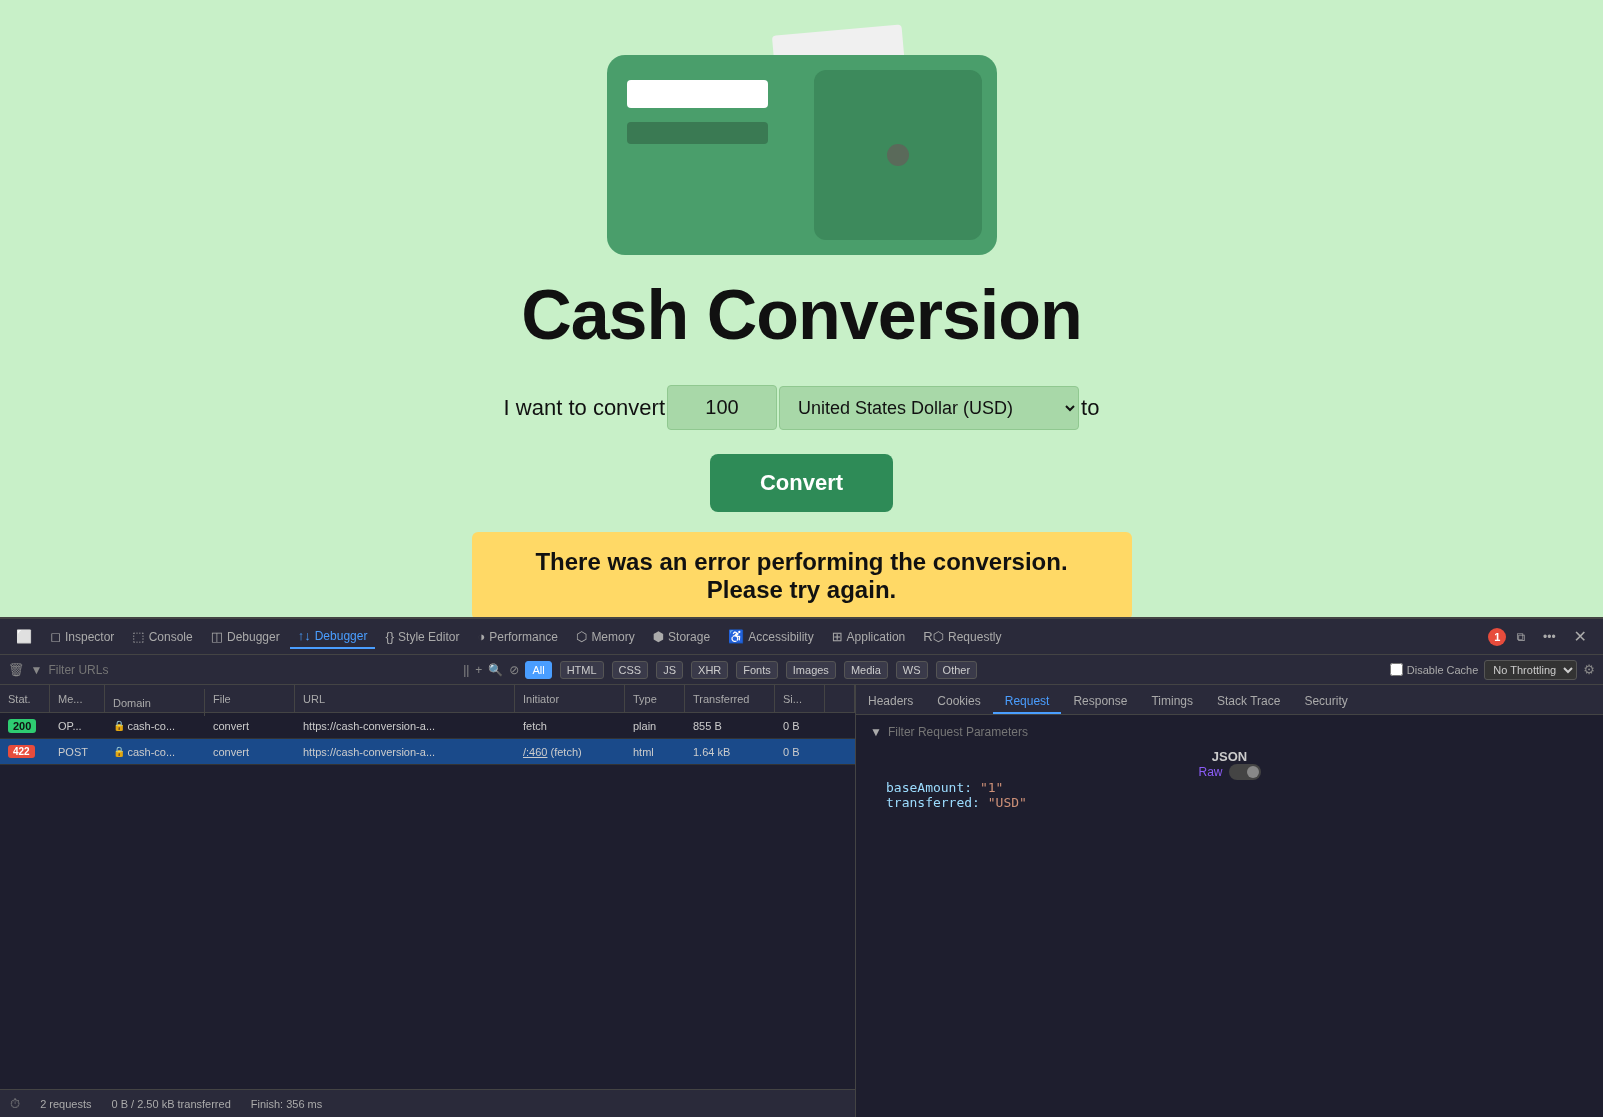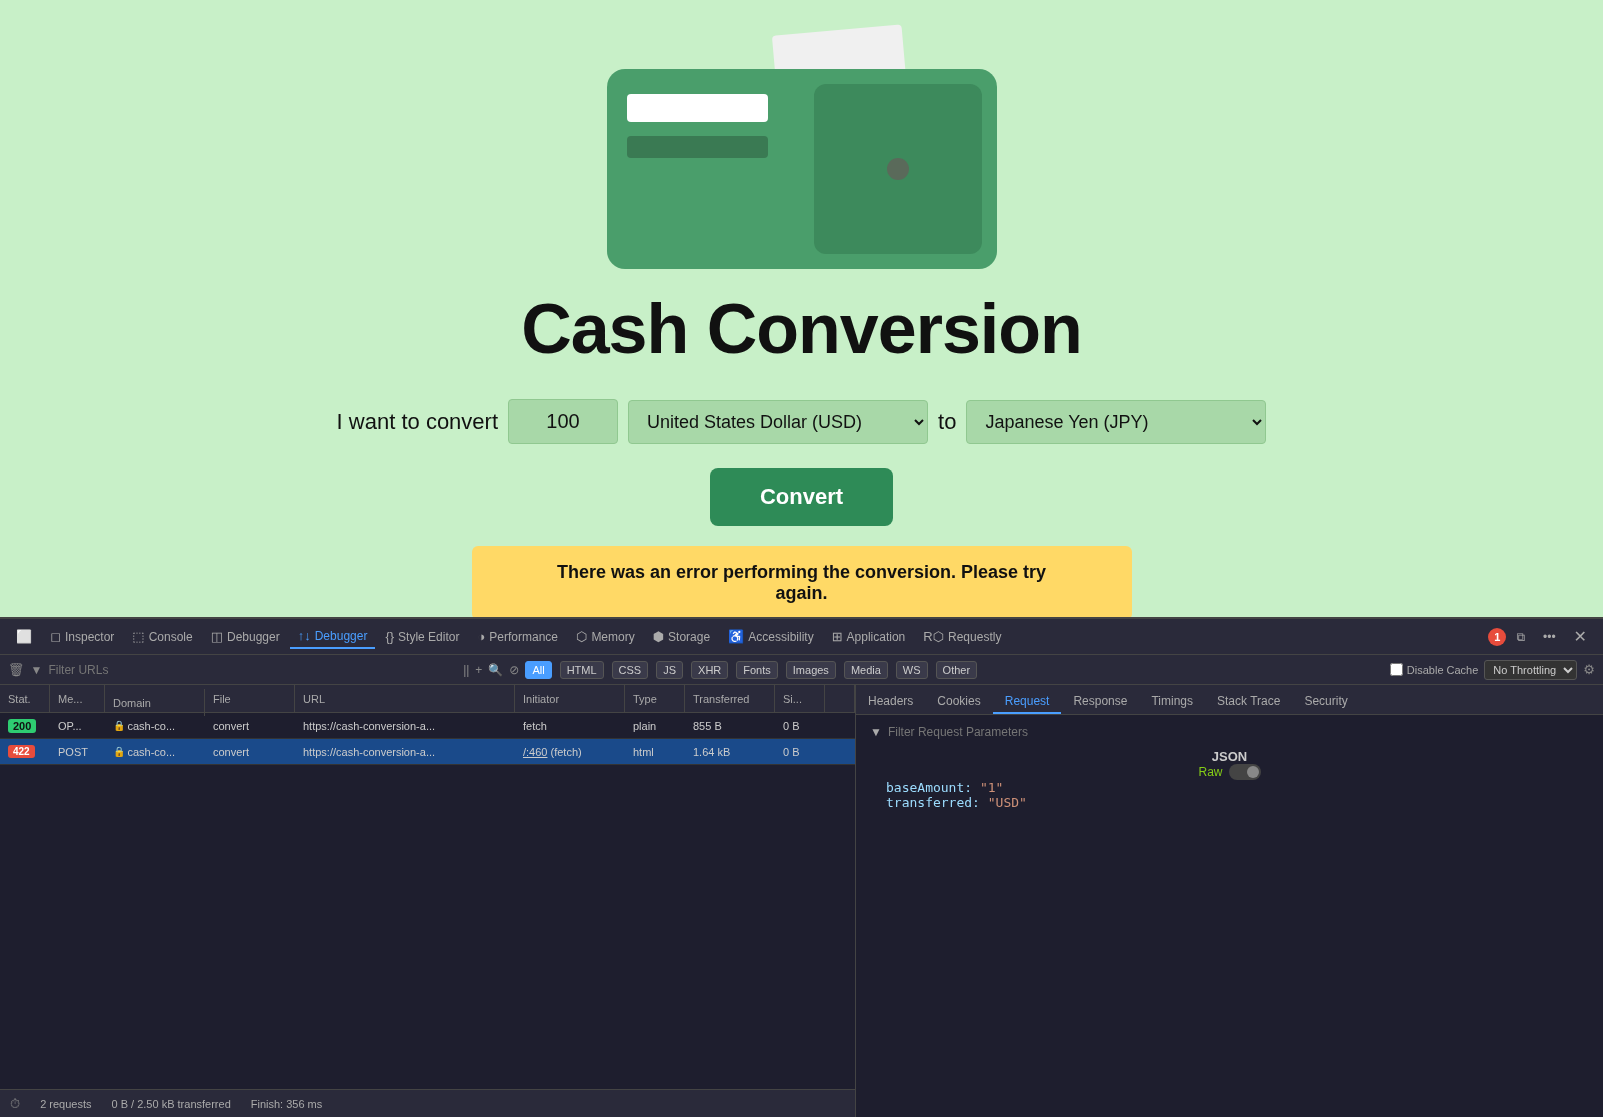--- a/index.html
+++ b/index.html
@@ -93,21 +93,21 @@
       font-weight: 900;
       color: #111;
       margin-bottom: 30px;
       letter-spacing: -1px;
     }
 
     
     .converter-form {
       display: flex;
       align-items: center;
-      gap: 10px;
+      gap: 2px;
       margin-bottom: 24px;
     }
 
     .converter-label {
       font-size: 22px;
       color: #111;
       font-weight: 400;
     }
 
     .amount-input {
@@ -149,21 +149,21 @@
       font-weight: 700;
       cursor: pointer;
       display: block;
       margin: 0 auto 20px;
     }
 
     .error-banner {
       background: #ffd966;
       border-radius: 6px;
       padding: 16px 60px;
-      font-size: 18px;
+      font-size: 24px;
       font-weight: 700;
       color: #111;
       text-align: center;
       width: 660px;
     }
 
     
     .devtools {
       position: absolute;
       bottom: 0;
@@ -448,21 +448,21 @@
       font-size: 13px;
       color: #ccc;
       font-weight: bold;
     }
 
     .raw-toggle {
       display: flex;
       align-items: center;
       gap: 6px;
       font-size: 12px;
-      color: #84cc16;
+      color: #8b5cf6;
       text-align: right;
     }
 
     .toggle-switch {
       width: 32px;
       height: 16px;
       background: #444;
       border-radius: 8px;
       position: relative;
       cursor: pointer;
@@ -521,23 +521,20 @@
 
   <h1 class="app-title">Cash Conversion</h1>
 
   <div class="converter-form">
     <span class="converter-label">I want to convert</span>
     <input class="amount-input" type="text" value="100" style="">
     <select class="currency-select">
       <option>United States Dollar (USD)</option>
     </select>
     <span class="to-label">to</span>
-    <select class="currency-select">
-      <option>Japanese Yen (JPY)</option>
-    </select>
   </div>
 
   <button class="convert-btn">Convert</button>
 
   <div class="error-banner">There was an error performing the conversion. Please try again.</div>
 
 </div>
 
 <div class="devtools">
 

